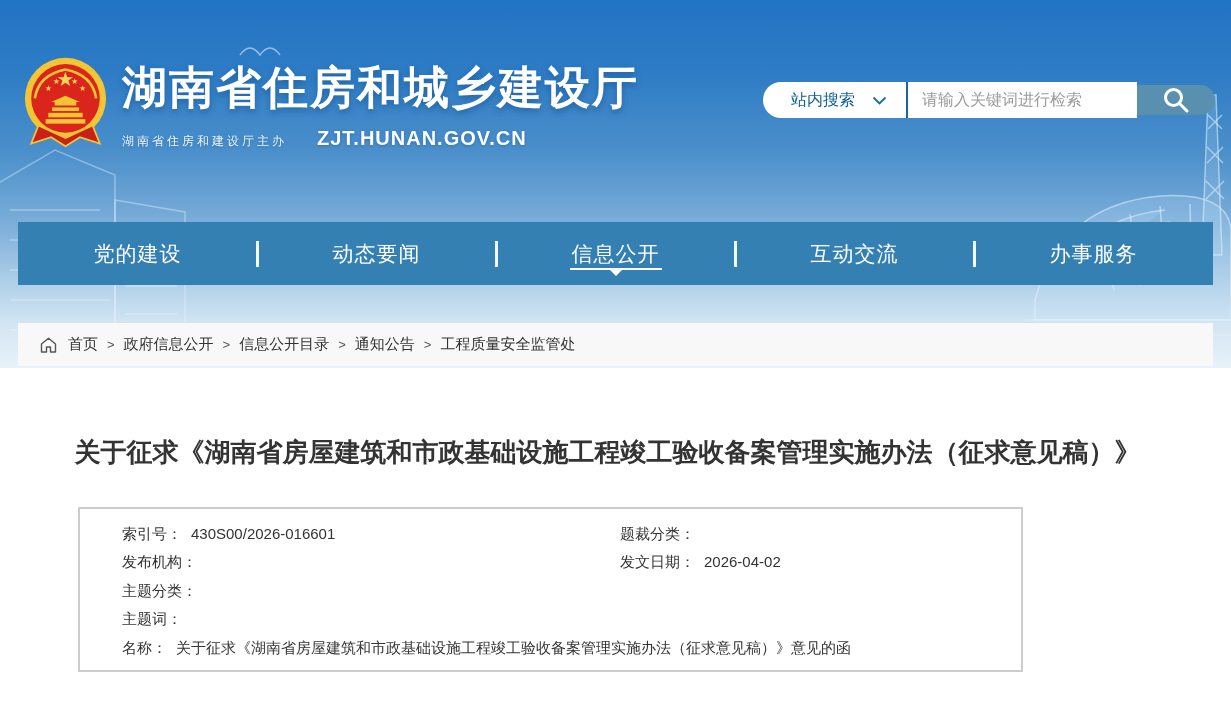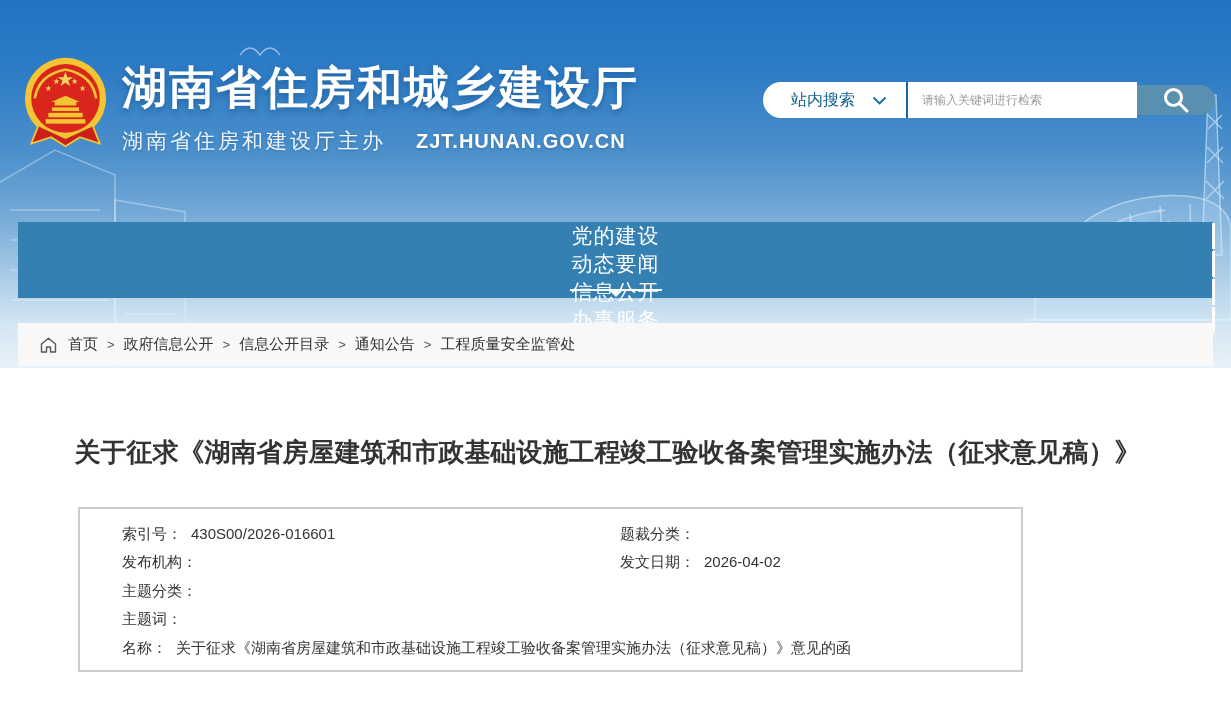--- a/index.html
+++ b/index.html
@@ -15,36 +15,36 @@
   .sketch{ position:absolute; left:0; top:0; pointer-events:none; }
 
   .emblem{ position:absolute; left:24px; top:56px; width:83px; height:92px; }
 
   .masthead{ position:absolute; left:122px; top:58px; }
   .site-title{
     font-size:45px; font-weight:bold; color:#ffffff; letter-spacing:2px;
     text-shadow:0 3px 6px rgba(8,61,122,.45); white-space:nowrap;
   }
   .subrow{ margin-top:9px; display:flex; align-items:baseline; gap:30px; }
-  .subtitle{ font-size:21px; color:#eef6fc; letter-spacing:3px; text-shadow:0 1px 3px rgba(8,61,122,.35); }
+  .subtitle{ font-size:12px; color:#eef6fc; letter-spacing:3px; text-shadow:0 1px 3px rgba(8,61,122,.35); }
   .domain{ font-size:20px; font-weight:bold; color:#ffffff; letter-spacing:1px; text-shadow:0 1px 3px rgba(8,61,122,.35); }
 
   
   .searchbar{ position:absolute; left:763px; top:71px; width:452px; height:58px; display:flex;align-items:center; }
   .search-main{ flex:1; background:#ffffff; border-radius:29px 0 0 29px; display:flex; align-items:center; padding-left:28px; overflow:hidden; }
   .scope{ display:flex; align-items:center; cursor:pointer; }
   .scope-label{ font-size:16px; color:#10618f; white-space:nowrap; }
   .chevron{ margin-left:17px; display:block; }
   .vdiv{ width:2px; height:36px; background:#1766a0; margin-left:19px; }
-  .search-input{ flex:1; min-width:0; border:0; outline:0; background:transparent; padding:0 24px 0 14px; font-size:12px; color:#333; font-family:inherit; }
+  .search-input{ flex:1; min-width:0; border:0; outline:0; background:transparent; padding:0 24px 0 14px; font-size:16px; color:#333; font-family:inherit; }
   .search-input::placeholder{ color:#9b9b9b; }
   .search-btn{ width:78px; background:#5a90af; border:0; border-radius:0 29px 29px 0; display:flex; align-items:center; justify-content:center; cursor:pointer; }
 
   
-  .nav{ position:absolute; left:18px; top:222px; width:1195px; height:76px; background:#3580b2; display:flex;flex-direction:column; }
+  .nav{ position:absolute; left:18px; top:222px; width:1195px; height:63px; background:#3580b2; display:flex; }
   .nav-item{ flex:1; position:relative; display:flex; align-items:center; justify-content:center; color:#fff; font-size:21px; cursor:pointer; letter-spacing:1px; }
   .nav-item:not(:last-child)::after{
     content:""; position:absolute; right:-1.5px; top:50%; transform:translateY(-50%);
     width:3px; height:26px; background:rgba(255,255,255,.95);
   }
   .nav-underline{ display:none; }
   .nav-item.active .nav-underline{
     display:block; position:absolute; bottom:15px; left:50%; transform:translateX(-50%);
     width:92px; height:2px; background:#ffffff;
   }
@@ -152,24 +152,24 @@
         <span>党的建设</span>
       </div>
       <div class="nav-item">
         <span>动态要闻</span>
       </div>
       <div class="nav-item active">
         <span>信息公开</span>
           <i class="nav-underline"></i>
       </div>
       <div class="nav-item">
+        <span>互动交流</span>
+      </div>
+      <div class="nav-item">
         <span>办事服务</span>
-      </div>
-      <div class="nav-item">
-        <span>互动交流</span>
       </div>
     </nav>
 
     <div class="breadcrumb">
       <svg class="home-icon" width="17" height="16" viewBox="0 0 17 16">
         <path d="M8.5 1.2 L15.5 7 L15.5 15 L10.5 15 L10.5 10 L6.5 10 L6.5 15 L1.5 15 L1.5 7 Z" fill="none" stroke="#555" stroke-width="1.4" stroke-linejoin="round"></path>
       </svg>
       <span class="crumb">首页</span>
       <span class="sep">&gt;</span>
       <span class="crumb">政府信息公开</span>

